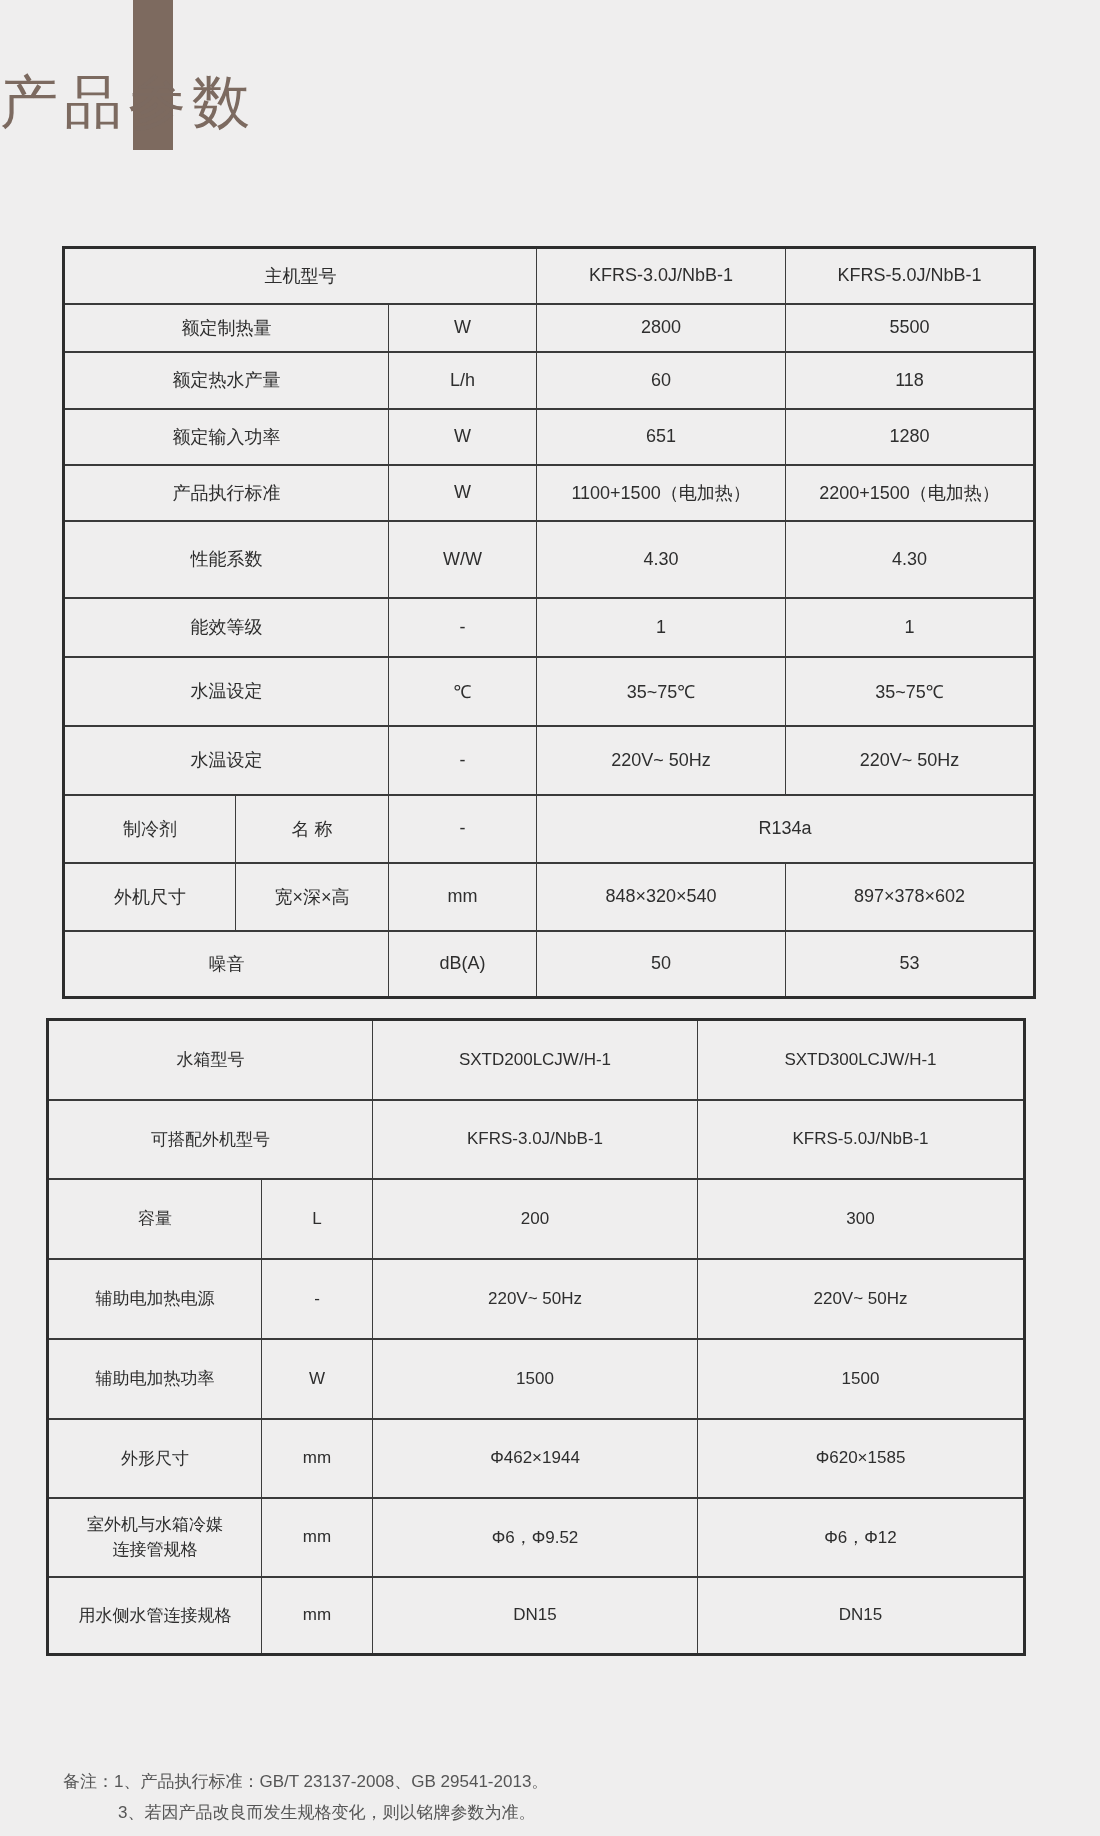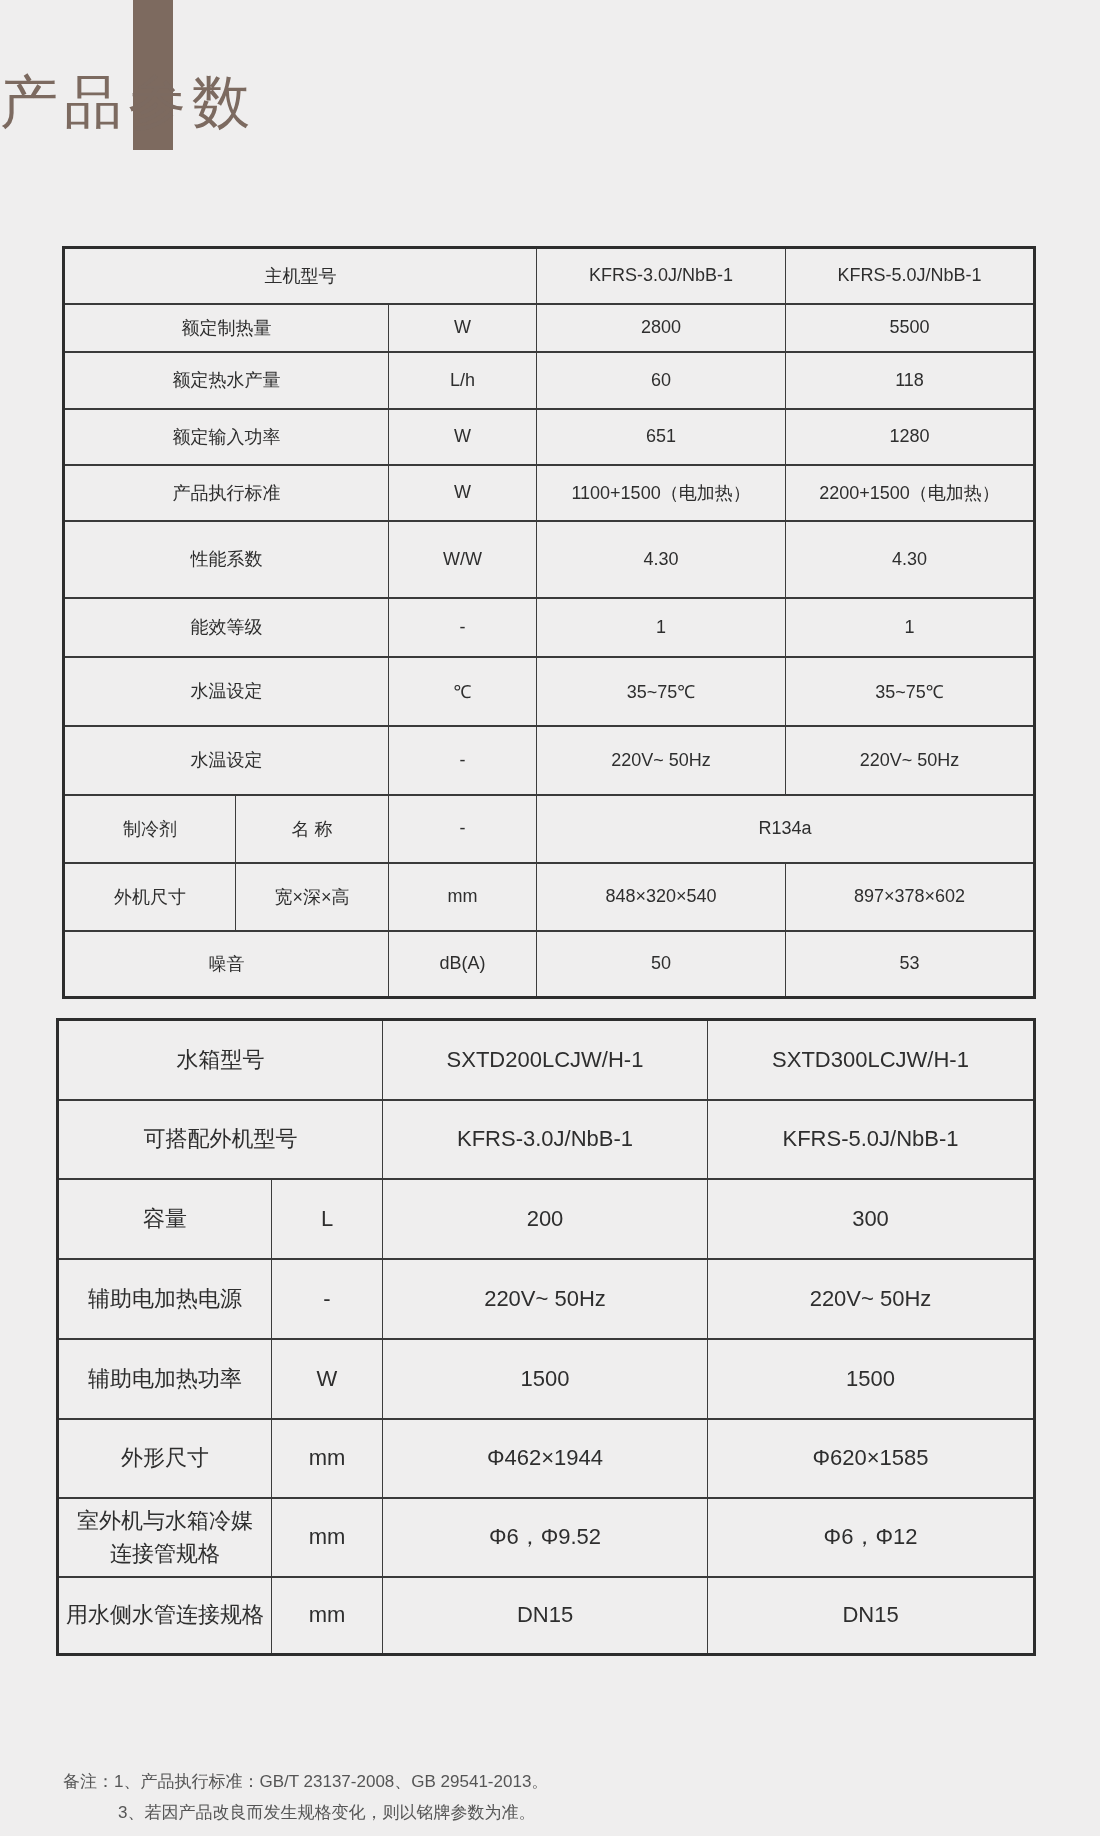--- a/index.html
+++ b/index.html
@@ -39,21 +39,21 @@
   table.spec-table td {
     border: 1px solid #3c3c3c;
     border-top: 2px solid #3a3a3a;
     border-bottom: 2px solid #3a3a3a;
     text-align: center;
     vertical-align: middle;
     padding: 0;
     overflow: hidden;
   }
   #table1 { left: 62px; top: 246px; width: 971px; font-size: 18px; }
-  #table2 { left: 56px; top: 1018px; width: 977px; font-size: 22px; }
+  #table2 { left: 46px; top: 1018px; width: 977px; font-size: 17px; }
   .pre-line { white-space: pre-line; line-height: 1.5; }
   .notes {
     position: absolute;
     left: 63px; top: 1771px;
     font-size: 17px;
     color: #555555;
   }
   .note-line { line-height: 22px; margin-bottom: 9px; white-space: nowrap; }
   .note-line.indent { margin-left: 55px; }
 </style>

